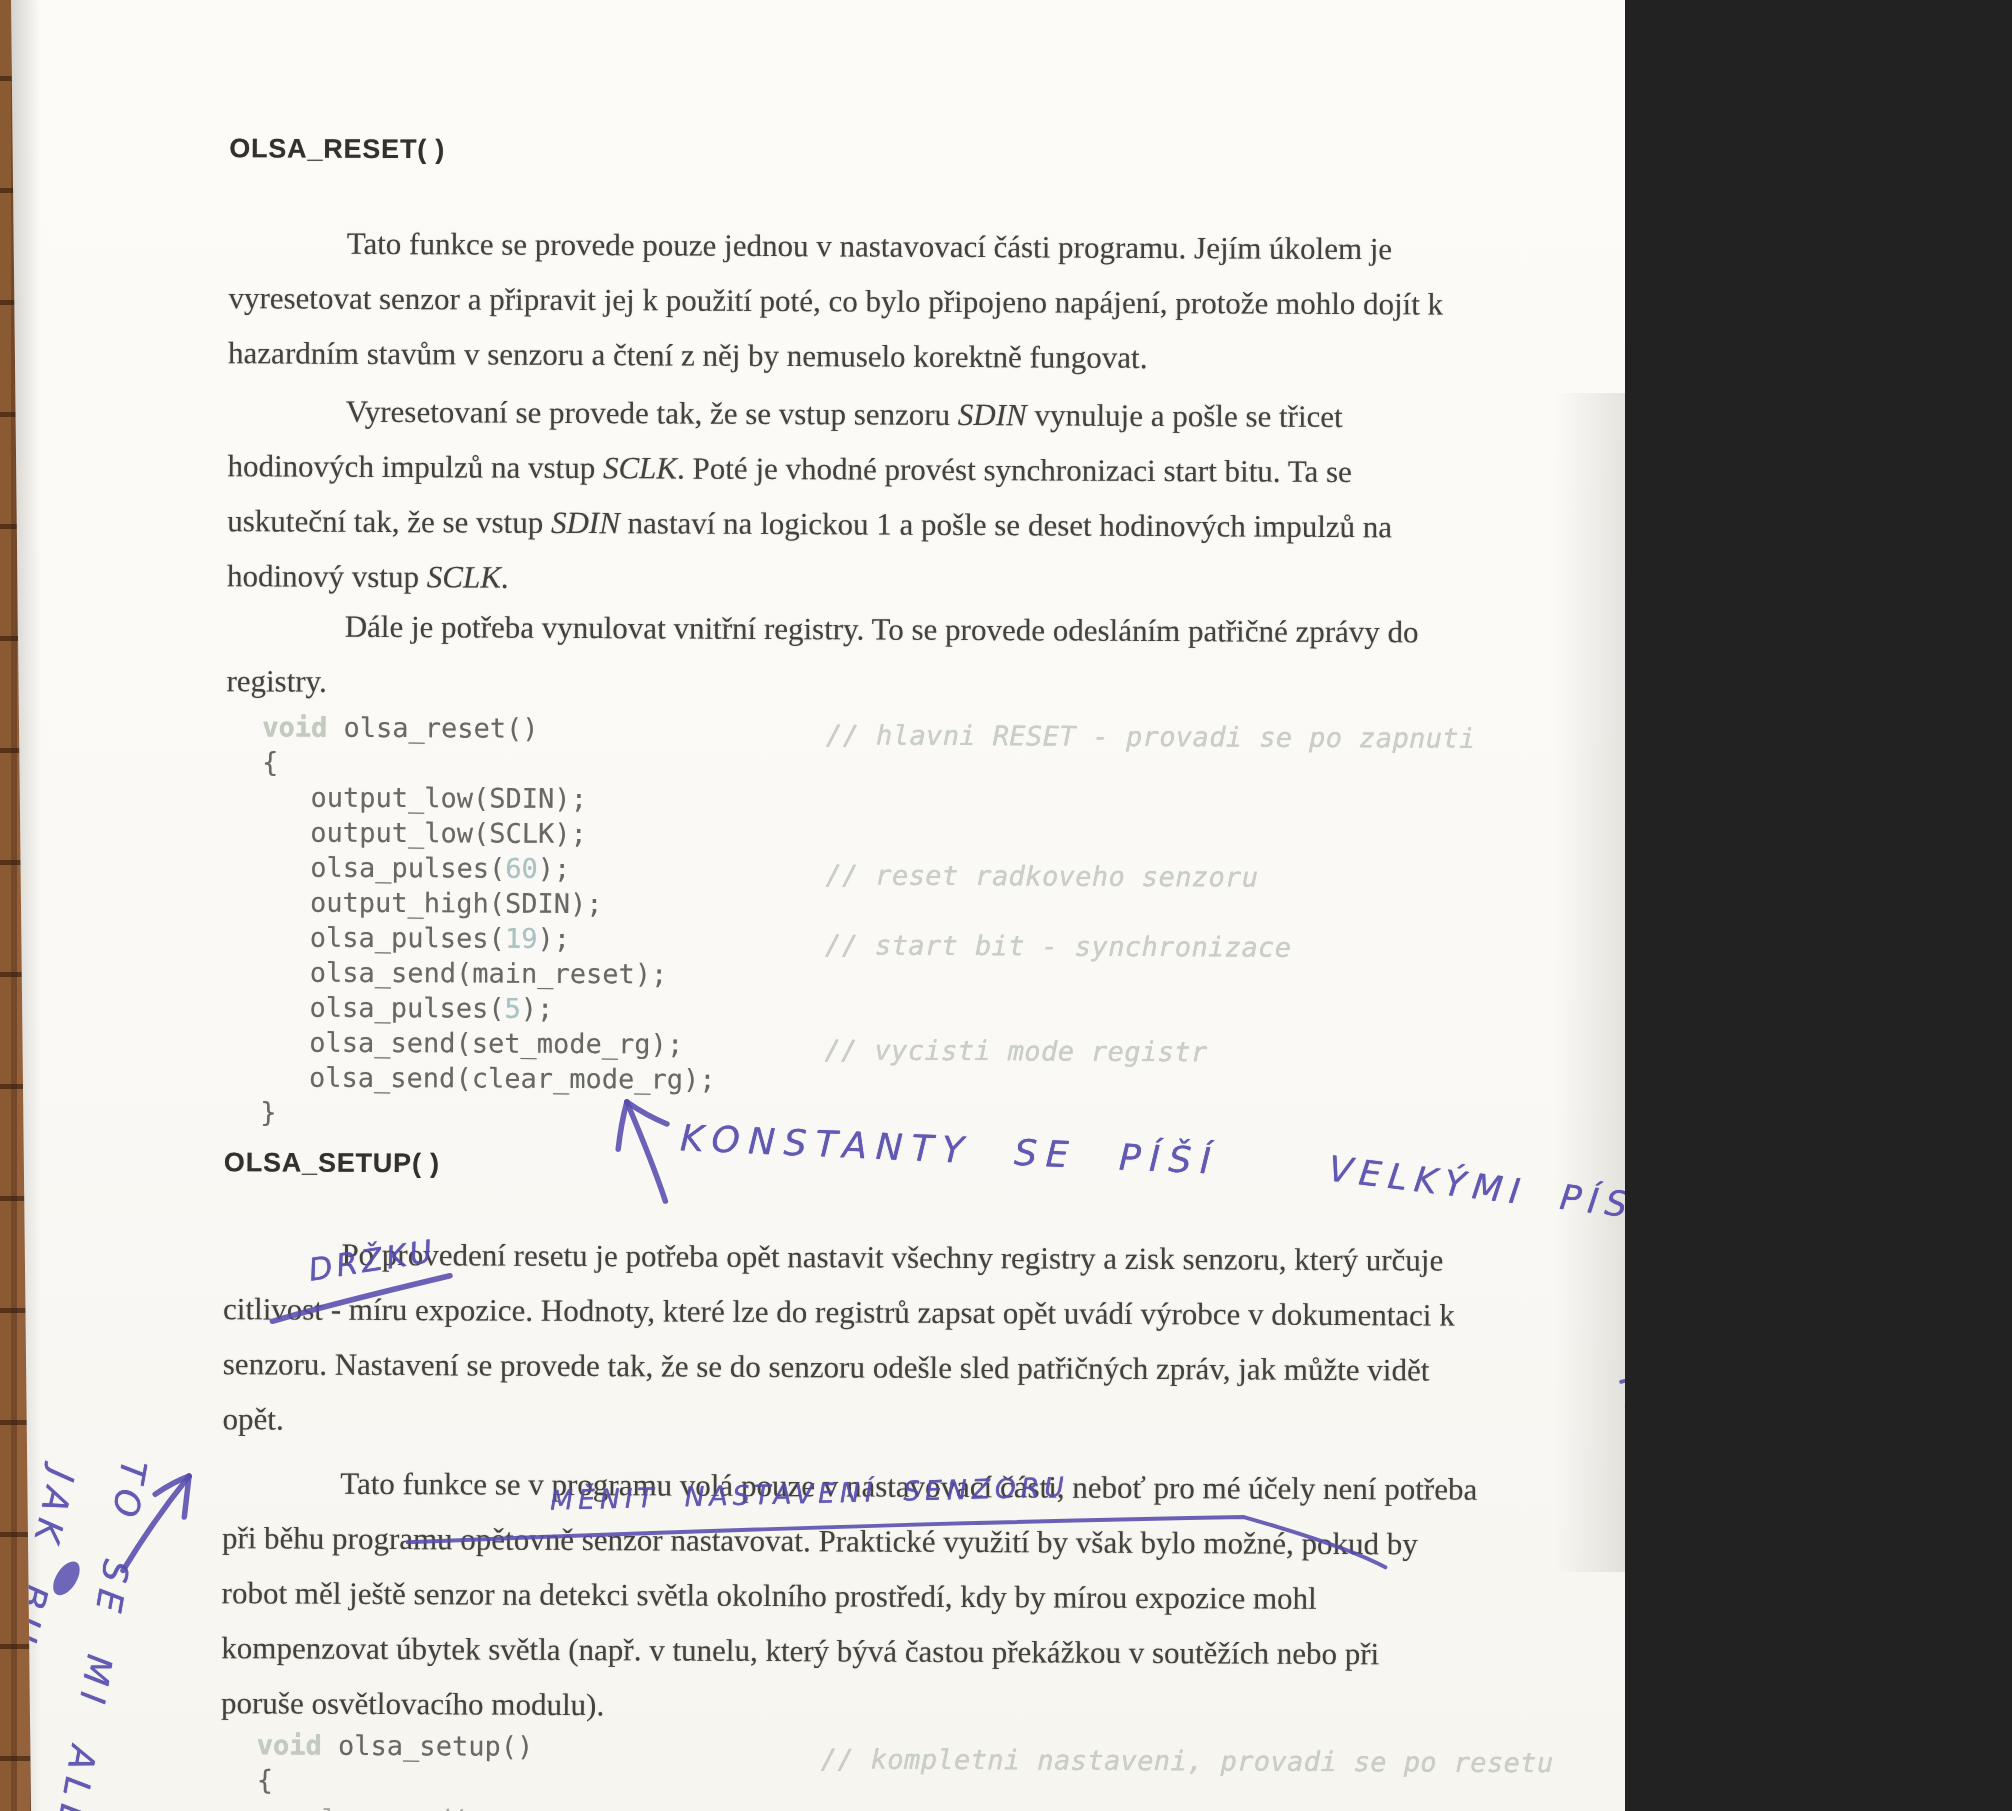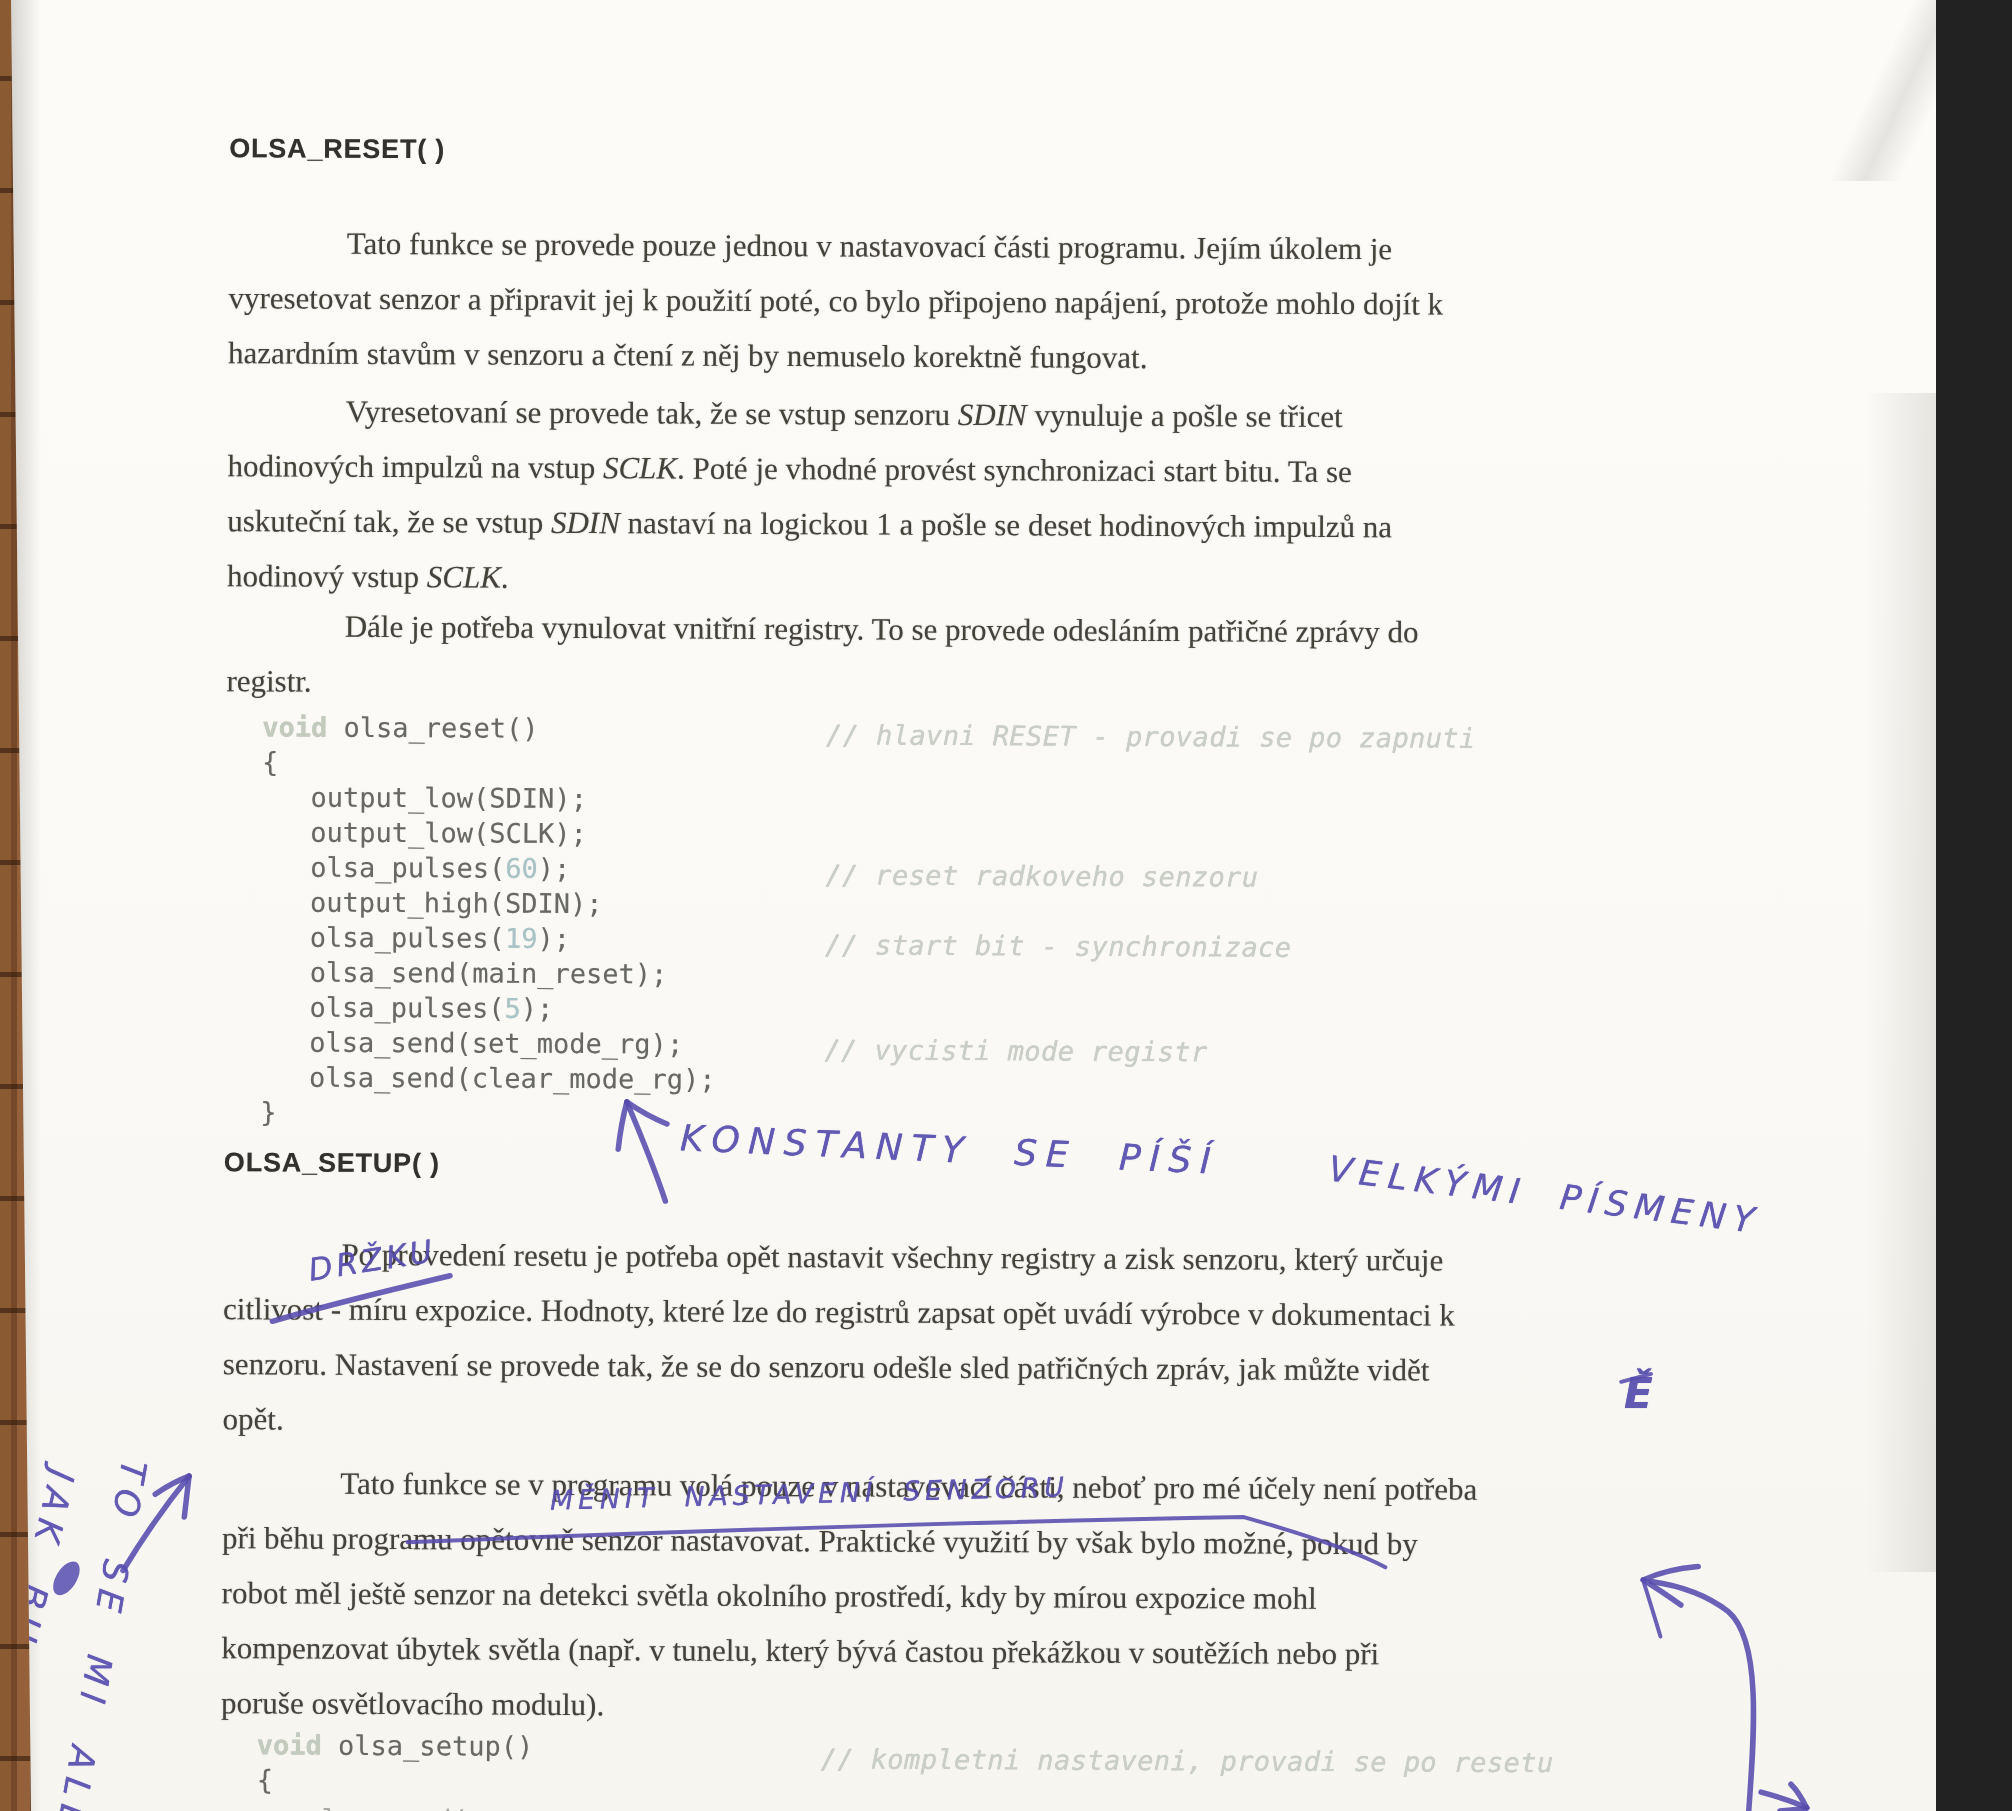--- a/index.html
+++ b/index.html
@@ -1,21 +1,20 @@
 <!DOCTYPE html>
 <html style="--handwriting-ink: #564cae; --paper: #fbfaf6; --wood: #8a5a33; --print-text: #45423c; --code-text: #686865; --code-keyword-faded: #c3cabe; --code-number-faded: #a9c4c6; --code-comment-faded: #c9cfc6;font-size:12.6px"><head>
 <meta charset="utf-8">
 <style>
   html,body{margin:0;padding:0;background:#222;}
   #scene{
-    position:relative;width:1928px;height:1811px;overflow:hidden;
+    position:relative;width:1625px;height:1811px;overflow:hidden;
     background:
       repeating-linear-gradient(0deg, rgba(40,20,8,0) 0 50px, rgba(40,20,8,.55) 50px 55px, rgba(40,20,8,0) 55px 112px),
       repeating-linear-gradient(90deg, #8a5a33 0 11px, #744828 11px 17.3px, #94613a 17.3px 30px, #6b4325 30px 36px, #875531 36px 50px);
-    padding-left: 8px;
   }
   #page{
     position:absolute;inset:0;
     background:linear-gradient(180deg,#fcfbf8 0%,#faf9f5 55%,#f6f5f0 100%);
     clip-path:polygon(11px 0, 2009px 0, 1999px 1022px, 1967px 1572px, 1956px 1811px, 31px 1811px);
   }
   .edge-shadow-left{
     position:absolute;left:7.9px;top:0;width:41px;height:1811px;
     background:linear-gradient(90deg, rgba(60,50,40,.22), rgba(60,50,40,0) 80%);
   }
@@ -98,21 +97,21 @@
           <div class="tline"><span>hazardním stavům v senzoru a čtení z něj by nemuselo korektně fungovat.</span></div>
         </div>
       <div id="p2" class="para">
           <div class="tline indent"><span>Vyresetovaní se provede tak, že se vstup senzoru </span><i>SDIN</i><span> vynuluje a pošle se třicet</span></div>
           <div class="tline"><span>hodinových impulzů na vstup </span><i>SCLK</i><span>. Poté je vhodné provést synchronizaci start bitu. Ta se</span></div>
           <div class="tline"><span>uskuteční tak, že se vstup </span><i>SDIN</i><span> nastaví na logickou 1 a pošle se deset hodinových impulzů na</span></div>
           <div class="tline"><span>hodinový vstup </span><i>SCLK</i><span>.</span></div>
         </div>
       <div id="p3" class="para">
           <div class="tline indent"><span>Dále je potřeba vynulovat vnitřní registry. To se provede odesláním patřičné zprávy do</span></div>
-          <div class="tline"><span>registr.</span></div>
+          <div class="tline"><span>registry.</span></div>
         </div>
 
       <div id="code1" class="codeblock">
           <div class="cline"><span class="codetext"><span class="kw">void </span><span>olsa_reset()</span></span><span class="comment">// hlavni RESET - provadi se po zapnuti</span></div>
           <div class="cline"><span class="codetext"><span>{</span></span></div>
           <div class="cline"><span class="codetext"><span>   output_low(SDIN);</span></span></div>
           <div class="cline"><span class="codetext"><span>   output_low(SCLK);</span></span></div>
           <div class="cline"><span class="codetext"><span>   olsa_pulses(</span><span class="num">60</span><span>);</span></span><span class="comment">// reset radkoveho senzoru</span></div>
           <div class="cline"><span class="codetext"><span>   output_high(SDIN);</span></span></div>
           <div class="cline"><span class="codetext"><span>   olsa_pulses(</span><span class="num">19</span><span>);</span></span><span class="comment">// start bit - synchronizace</span></div>

